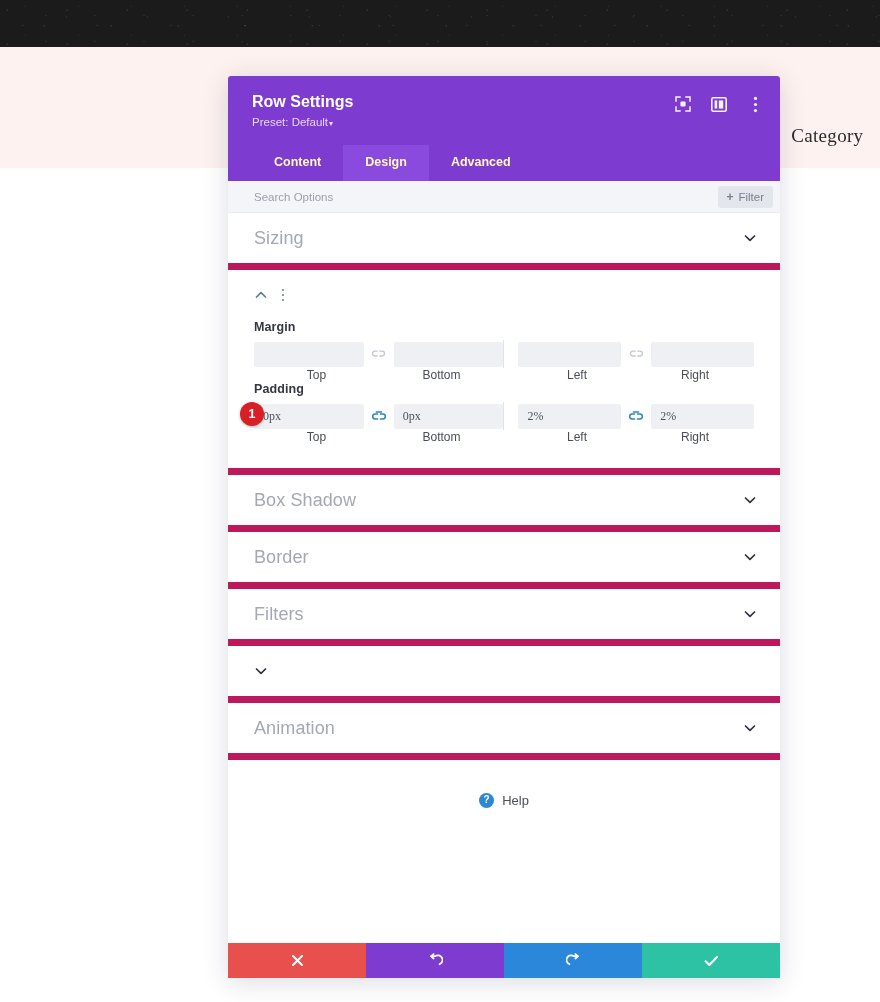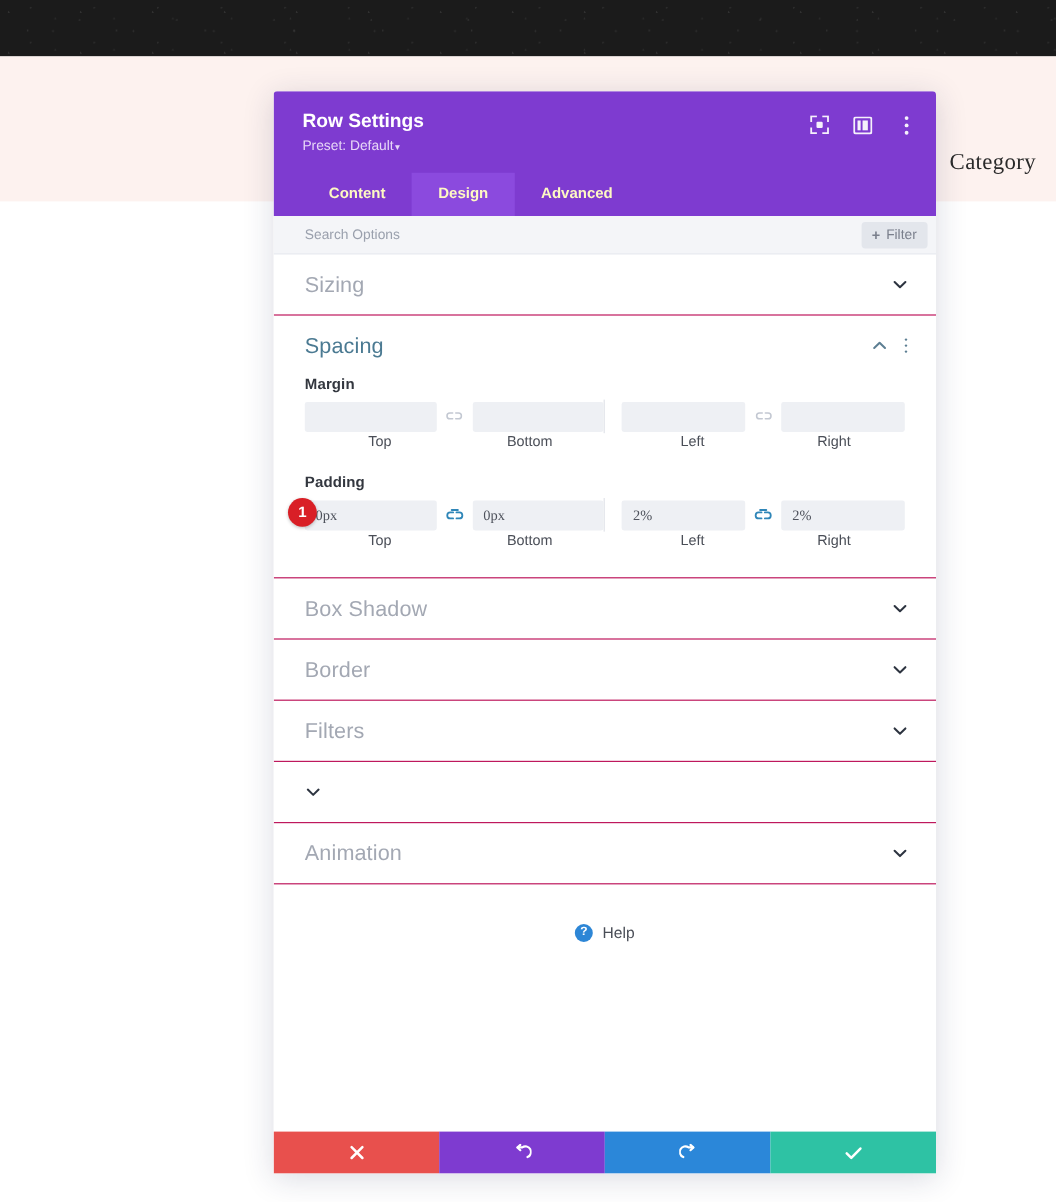--- a/index.html
+++ b/index.html
@@ -163,21 +163,21 @@
     line-height: 12px;
   }
   .filter-plus { font-size: 12px; font-weight: bold; }
 
   .modal-body {
     flex: 1 1 auto;
     overflow: hidden;
     background: #ffffff;
   }
 
-  .acc-section { border-bottom: 1px solid #be185d; }
+  .acc-section { border-bottom: 7px solid #be185d; }
 
   .acc-head {
     height: 50px;
     display: flex;
     align-items: center;
     padding: 0 23px 0 26px;
     cursor: pointer;
   }
   .acc-title {
     font-size: 18px;
@@ -194,21 +194,21 @@
 
   .acc-content { padding: 0 26px 24px 26px; }
 
   .field-label {
     font-size: 12.5px;
     color: #33373f;
     font-weight: bold;
     margin-bottom: 6px;
     letter-spacing: .1px;
   }
-  .field-label.pad { margin-top: 20px; }
+  .field-label.pad { }
 
   .quad {
     display: flex;
     align-items: stretch;
     position: relative;
   }
   .quad-half {
     display: flex;
     align-items: center;
     flex: 1 1 50%;
@@ -382,21 +382,20 @@
           <div class="acc-tools">
             <svg class="chev" viewBox="0 0 14 14">
               <path d="M2.5 5L7 9.4 11.5 5" fill="none" stroke="#2d3440" stroke-width="1.7" stroke-linecap="round" stroke-linejoin="round"></path>
             </svg>
           </div>
         </div>
       </div>
 
       <div class="acc-section open">
         <div class="acc-head">
-          <div class="acc-title">Spacing</div>
           <div class="acc-tools">
             <svg class="chev" viewBox="0 0 14 14">
               <path d="M2.5 9L7 4.6 11.5 9" fill="none" stroke="#5d7f93" stroke-width="1.7" stroke-linecap="round" stroke-linejoin="round"></path>
             </svg>
             <div class="dots3">
               <i></i>
                 <i></i>
                 <i></i>
             </div>
           </div>

